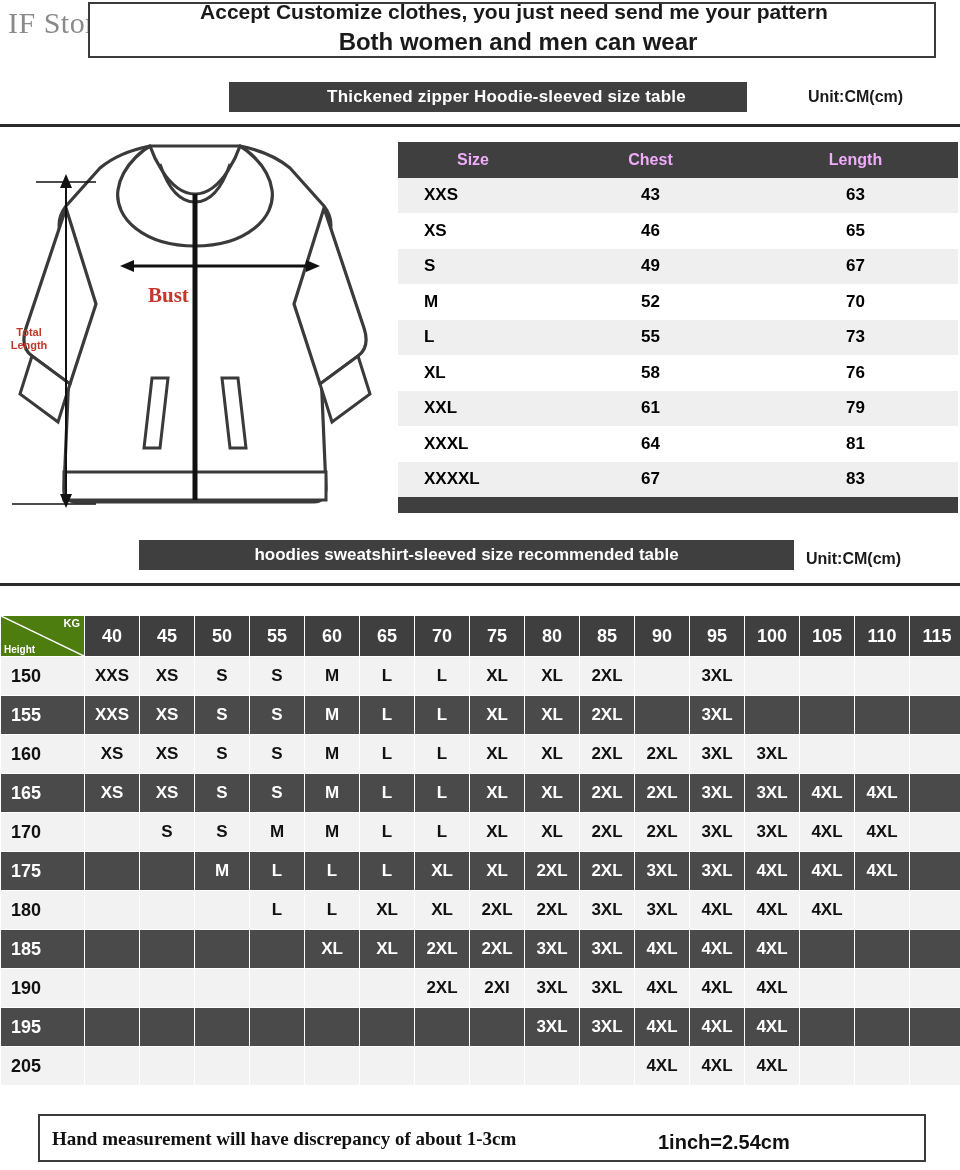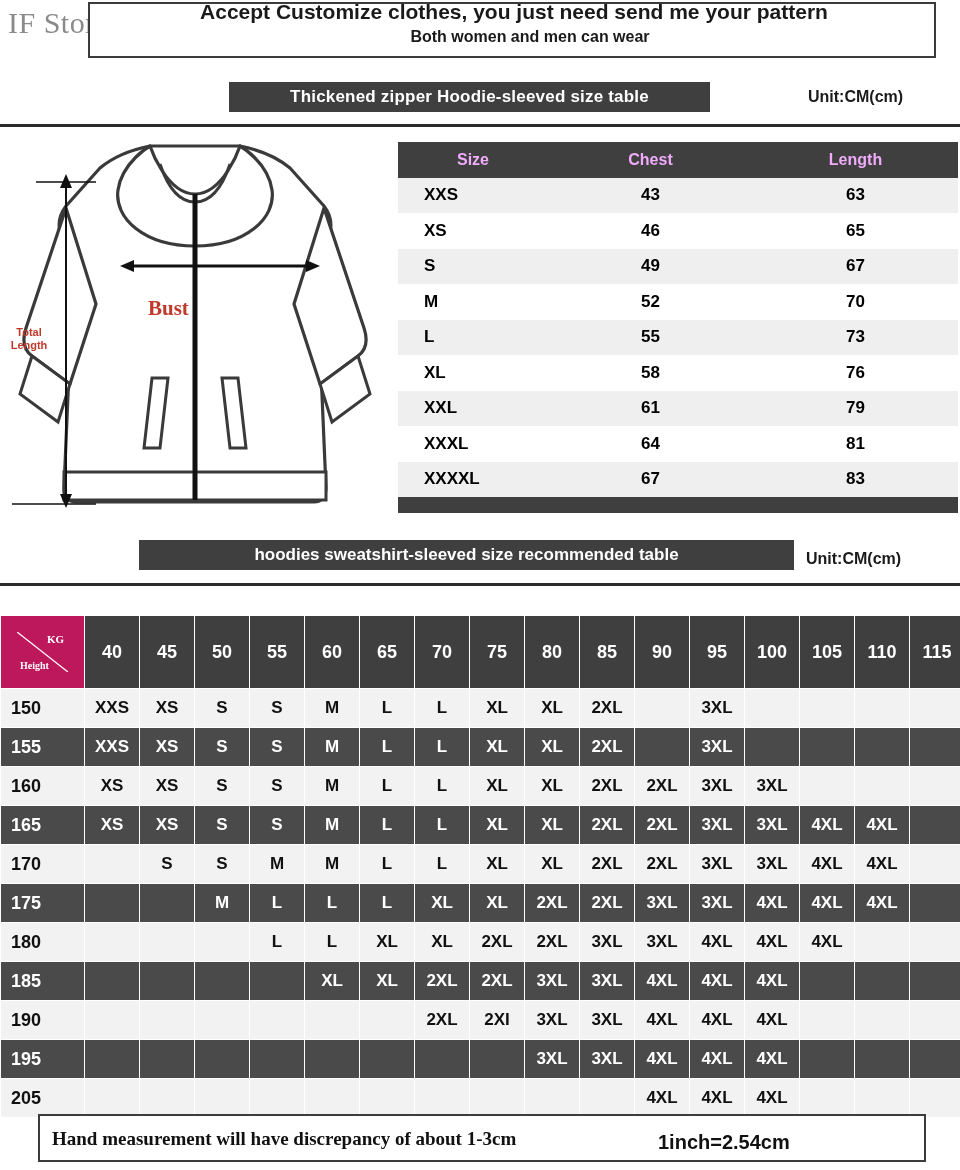--- a/index.html
+++ b/index.html
@@ -48,40 +48,41 @@
     font-family: "Liberation Sans", sans-serif;
     font-weight: bold;
     color: #1a1a1a;
   }
   .header-line1 {
     left: 0;
     top: -4px;
     font-size: 21px;
   }
   .header-line2 {
-    left: 16px;
+    left: 4px;
     top: 24px;
-    font-size: 16px;
+    font-size: 24px;
   }
 
   
   .title-bar-1 {
     position: absolute;
     left: 229px;
     top: 82px;
     width: 481px;
     height: 30px;
     background: #3f3f3f;
     color: #ffffff;
     font-size: 17px;
     font-weight: bold;
     display: flex;
     align-items: center;
     justify-content: center;
     letter-spacing: 0.2px;
+    padding-left: 37px;
   }
   .unit-1 {
     position: absolute;
     left: 808px;
     top: 88px;
     font-size: 16px;
     font-weight: bold;
     color: #1a1a1a;
   }
   .rule-1 {
@@ -102,21 +103,20 @@
     height: 390px;
   }
   .bust-label {
     position: absolute;
     left: 148px;
     top: 283px;
     font-size: 21px;
     font-weight: bold;
     color: #c0392b;
     font-family: "Liberation Serif", serif;
-    margin-top: 13px;
   }
   .total-length-label {
     position: absolute;
     left: 5px;
     top: 326px;
     width: 48px;
     text-align: center;
     font-size: 11px;
     font-weight: bold;
     color: #c0392b;
@@ -202,23 +202,22 @@
     border: 1px solid #ffffff;
   }
   .matrix thead th {
     background: #3f3f3f;
     color: #ffffff;
     height: 40px;
     font-size: 18px;
   }
   .matrix thead th.corner {
     position: relative;
-    background: #be185d;
-    padding: 16px;
-    font-family: Liberation Serif, serif;
+    background: #4d7c0f;
+    padding: 0;
   }
   .corner-inner {
     position: relative;
     width: 100%;
     height: 100%;
   }
   .corner-kg {
     position: absolute;
     right: 4px;
     top: 1px;

